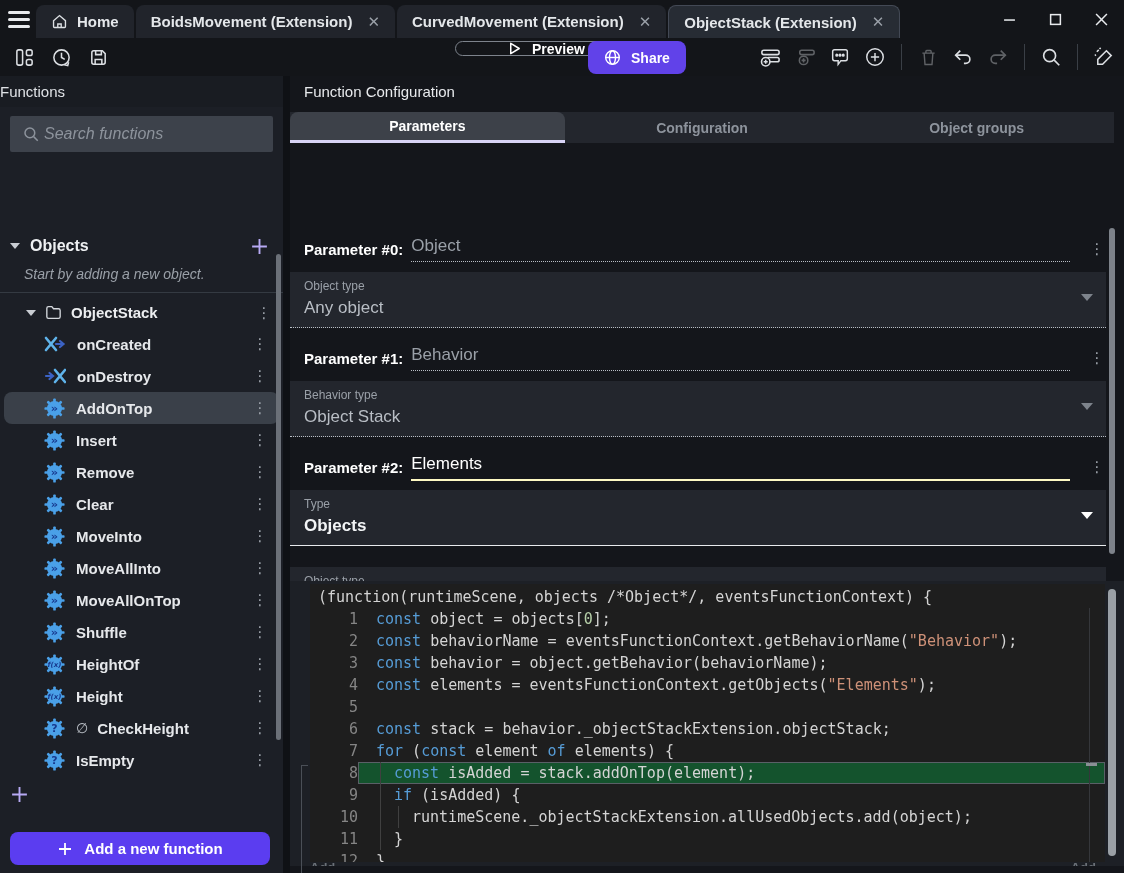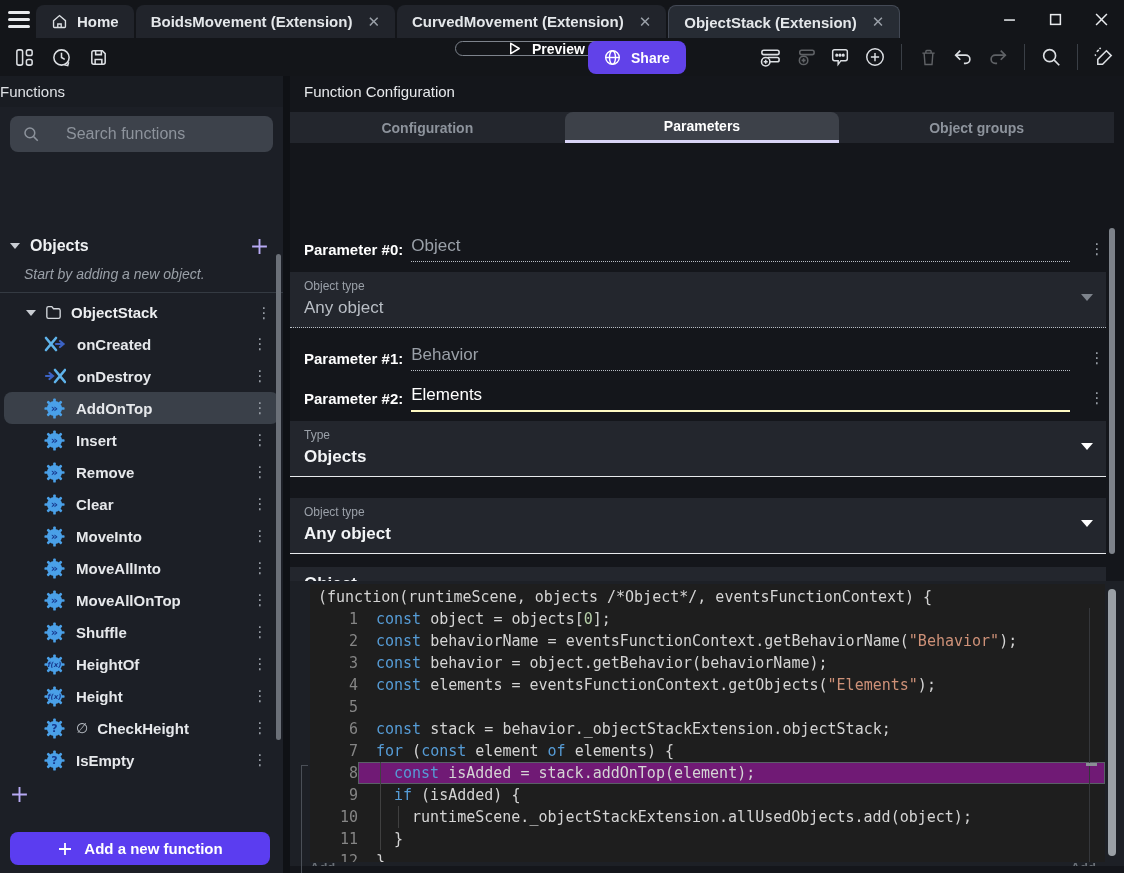--- a/index.html
+++ b/index.html
@@ -32,21 +32,21 @@
   .preview-caret { width:28px; height:100%; display:flex; align-items:center; justify-content:center; border-left:1px solid #7d838c; cursor:pointer; }
   .share-btn { position:absolute; left:588px; top:3px; height:33px; display:flex; align-items:center; gap:10px; padding:0 16px; background:#6142e9; border-radius:8px; font-weight:bold; font-size:14px; color:#fff; cursor:pointer; }
   .tb-right { position:absolute; right:8px; top:0; height:38px; display:flex; align-items:center; gap:11px; }
   .tb-div { width:1px; height:26px; background:#3a3f46; margin:0 3px; }
   .dis { opacity:.38; }
   
   .body { position:absolute; top:76px; left:0; right:0; bottom:0; background:#0f1115; }
   
   .sidebar { position:absolute; left:0; top:0; width:283px; bottom:0; background:#1c1f26; overflow:hidden; }
   .sb-header { height:31px; display:flex; align-items:center; font-size:15px; color:#dfe2e6; background:#191c22; }
-  .searchbox { margin:9px 10px 4px 10px; height:36px; background:#3d424b; border-radius:8px; display:flex; align-items:center; gap:26px; padding:0 12px; cursor:text; }
+  .searchbox { margin:9px 10px 4px 10px; height:36px; background:#3d424b; border-radius:2px; display:flex; align-items:center; gap:4px; padding:0 12px; cursor:text;font-style:italic; }
   .searchbox .ph { color:#8d939c; font-size:16px; }
   .tree { position:absolute; top:152px; left:0; right:0; bottom:52px; overflow:hidden; }
   .row-section { height:36px; display:flex; align-items:center; padding:0 14px 0 10px; }
   .row-section .tri { margin-right:10px; }
   .row-section .lbl { font-weight:bold; font-size:16px; color:#eef0f2; flex:1; }
   .row-text { padding:2px 14px 8px 24px; color:#9aa0a8; font-size:14px;font-style:italic; }
   .row-div { height:1px; background:#343a42; margin:2px 0 4px 0; }
   .row-group { height:31px; display:flex; align-items:center; padding:0 10px 0 26px; }
   .row-group .lbl { font-weight:bold; font-size:15px; color:#eceef0; flex:1; margin-left:9px; }
   .row-item { height:32px; display:flex; align-items:center; padding:0 10px 0 40px; border-radius:8px; margin:0 4px; }
@@ -82,21 +82,21 @@
   .main-scroll { position:absolute; right:9px; top:152px; width:6px; height:326px; background:#7d828a; border-radius:3px; }
   
   .events { position:absolute; left:0; right:0; top:505px; bottom:7px; background:#1d2026; }
   .ev-line { position:absolute; left:11px; top:184px; width:1px; height:140px; background:#4a4f57; }
   .ev-line:before { content:""; position:absolute; left:0; top:0; width:7px; height:1px; background:#4a4f57; }
   .editor { position:absolute; left:20px; right:19px; top:3px; bottom:4px; background:#1e1e1e; font-family:"DejaVu Sans Mono", monospace; font-size:15px; line-height:22px; color:#d4d4d4; padding-top:2px; overflow:hidden; }
   .hdrline { padding-left:8px; white-space:pre; }
   .cl { display:flex; }
   .ln { width:48px; text-align:right; color:#858585; flex-shrink:0; user-select:none; }
   .lc { flex:1; white-space:pre; position:relative; padding-left:18px; }
-  .cl.hl .lc { outline:1px solid #5a6067; outline-offset:-1px; background:#701a75; }
+  .cl.hl .lc { outline:1px solid #5a6067; outline-offset:-1px; background:#14532d; }
   .guide { position:absolute; top:0; bottom:0; width:1px; background:#404040; }
   .tk-k { color:#569cd6; }
   .tk-s { color:#ce9178; }
   .tk-num { color:#b5cea8; }
   .ovr-line { position:absolute; right:15px; top:24px; width:1px; height:262px; background:#35373b; }
   .ovr-mark { position:absolute; right:8px; top:179px; width:11px; height:3px; background:#8a8f95; }
   .ev-scroll { position:absolute; right:8px; top:8px; bottom:10px; width:8px; background:#9aa0a6; border-radius:4px; }
   .clip-add { position:absolute; bottom:0; height:6px; overflow:hidden; color:#6a7077; font-size:13px; font-weight:bold; }
   svg { display:block; }
 </style>
@@ -560,42 +560,47 @@
             </svg>
           </span>
         <span>Add a new function</span>
       </div>
       <div class="sb-scroll"></div>
     </aside>
 
     <main class="main">
       <div class="main-header">Function Configuration</div>
       <div class="tabbar">
+        <div class="mtab active">Parameters</div>
         <div class="mtab">Configuration</div>
-        <div class="mtab active">Parameters</div>
         <div class="mtab">Object groups</div>
       </div>
 
       <div class="params">
 
         <div class="prow">
           <span class="plabel">Parameter #0:</span>
           <span class="pinput">Object</span>
           <span class="kebab">⋮</span>
         </div>
         <div class="fbox">
           <div class="flabel">Object type</div>
           <div class="fvalue">Any object</div>
           <span class="dtri"></span>
         </div>
 
         <div class="prow">
           <span class="plabel">Parameter #1:</span>
           <span class="pinput">Behavior</span>
           <span class="kebab">⋮</span>
+        </div>
+        <div class="fbox">
+          <div class="flabel">Behavior type</div>
+          <div class="fvalue">Object Stack</div>
+          <span class="dtri"></span>
         </div>
 
         <div class="prow">
           <span class="plabel">Parameter #2:</span>
           <span class="pinput bright">Elements</span>
           <span class="kebab">⋮</span>
         </div>
         <div class="half-row">
           <div class="fbox bright">
             <div class="flabel">Type</div>

